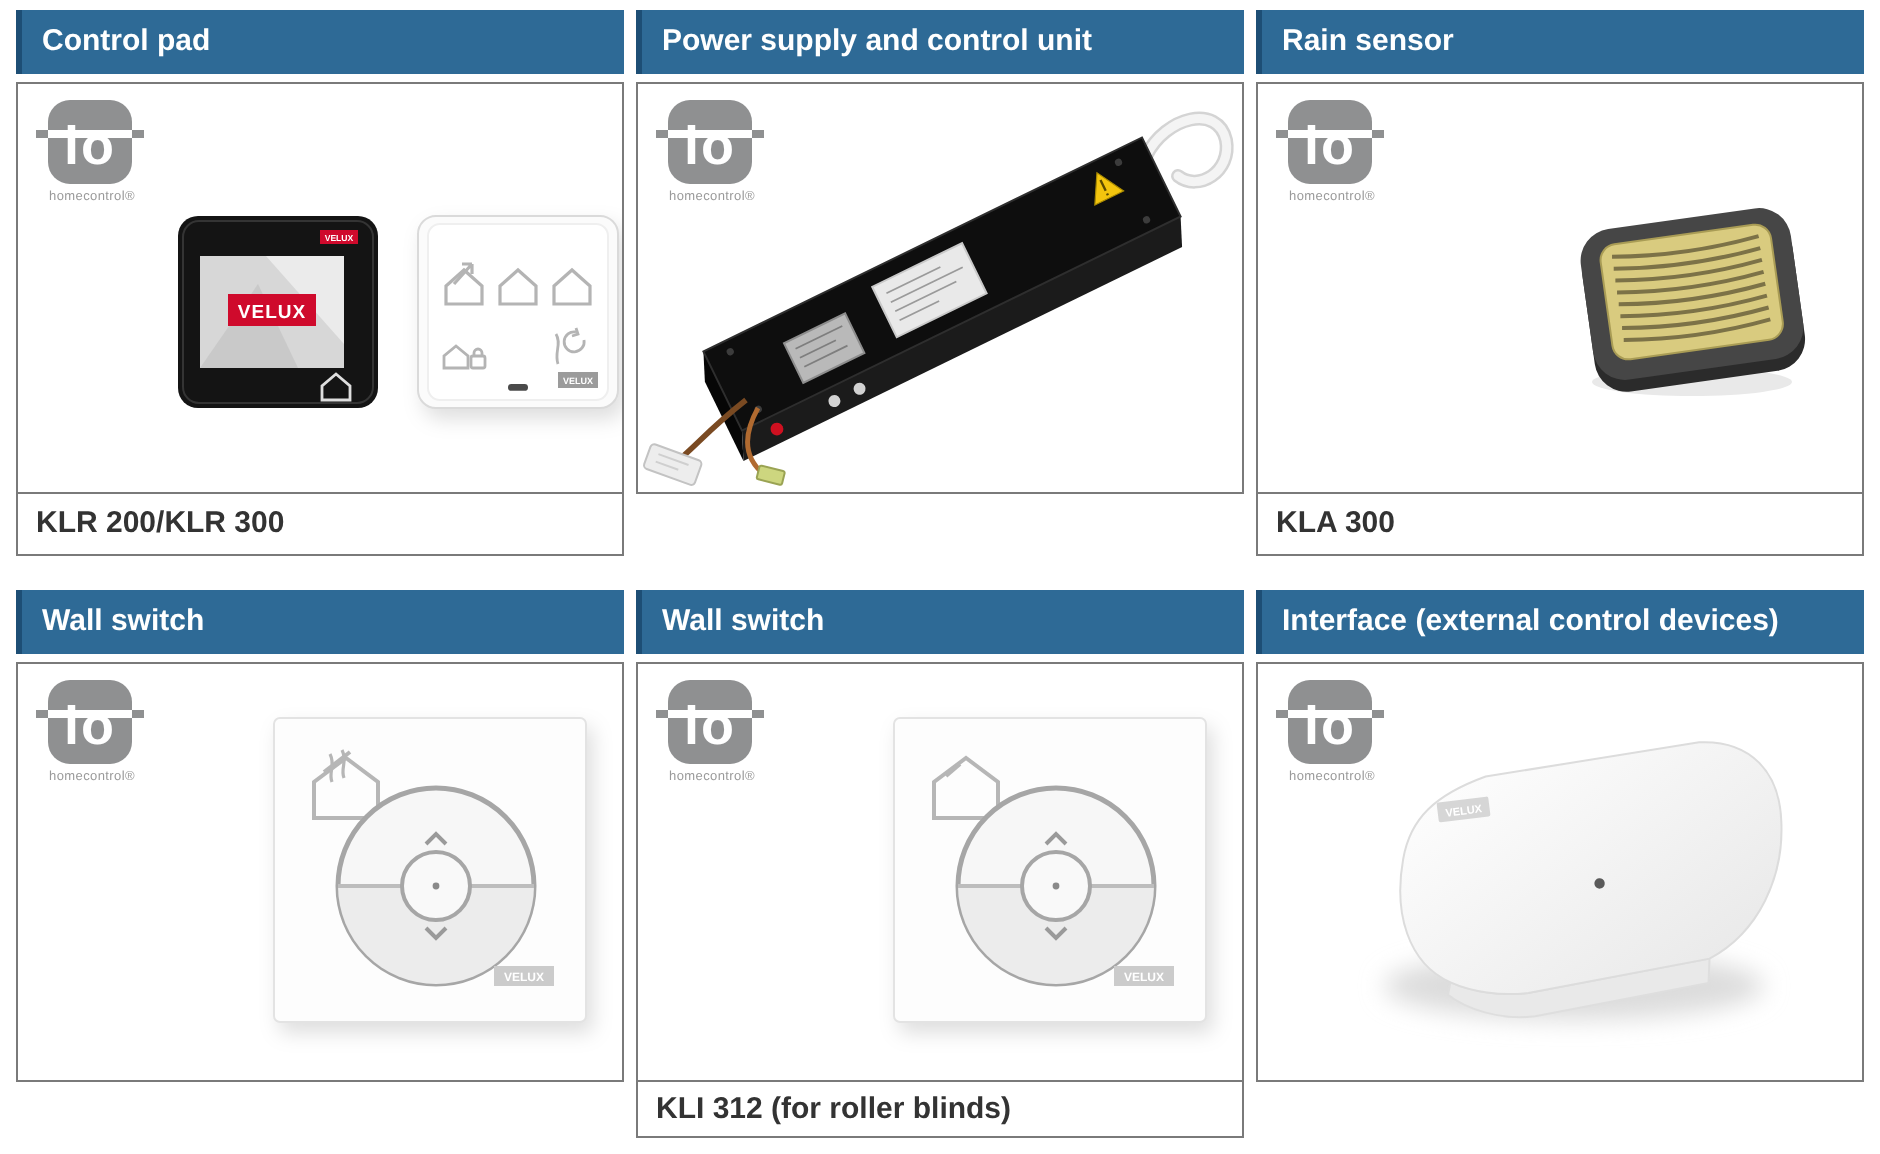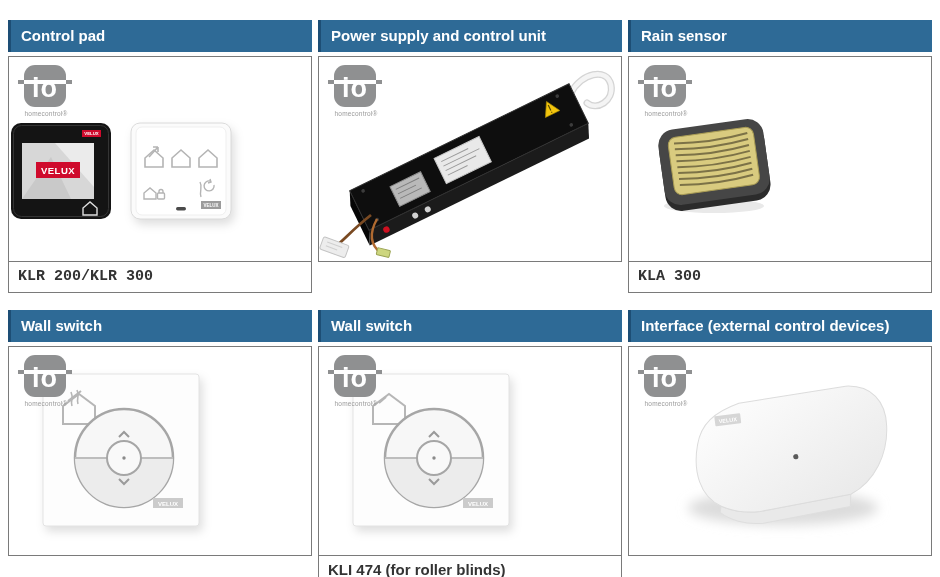--- a/index.html
+++ b/index.html
@@ -1,31 +1,31 @@
 <!DOCTYPE html>
 <html><head>
 <meta charset="utf-8">
 <style>
   html,body{margin:0;padding:0;background:#fff;}
   body{width:940px;height:577px;font-family:"Liberation Sans",sans-serif;overflow:hidden;}
-  .page{width:940px;height:577px;box-sizing:border-box;padding:20px 8px 0 8px;}
+  .page{width:940px;height:577px;box-sizing:border-box;padding:5px 8px 0 8px;}
   .row{display:flex;gap:6px;}
   .row + .row{margin-top:17px;}
   .cell{width:304px;box-sizing:border-box;}
   .cell-header{height:32px;background:#2e6a96;border-left:3px solid #1d4e75;color:#fff;
                font-weight:bold;font-size:15px;line-height:32px;padding-left:10px;box-sizing:border-box;
                white-space:nowrap;overflow:hidden;}
   .cell-box{margin-top:4px;border:1.5px solid #7a7a7a;background:#fff;}
-  .cell-body{position:relative;display:flex;align-items:center;justify-content:flex-start;
+  .cell-body{position:relative;display:flex;align-items:center;justify-content:flex-end;
              overflow:hidden;background:#fff;}
   .row-1 .cell-body{height:204px;}
   .row-2 .cell-body{height:208px;}
   .cell-label{border-top:1.5px solid #7a7a7a;font-weight:bold;font-size:15px;color:#333;
               padding-left:9px;white-space:nowrap;overflow:hidden;}
-  .row-1 .cell-label{height:30px;line-height:30px;font-family:Liberation Mono, monospace;}
+  .row-1 .cell-label{height:30px;line-height:30px;}
   .row-2 .cell-label{height:27px;line-height:27px;}
 
   
   .io-logo{position:absolute;top:8px;left:8px;width:58px;z-index:2;}
   .io-badge{position:relative;width:42px;height:42px;background:#8f9091;border-radius:11px;margin-left:7px;}
   .io-nub{position:absolute;top:15px;height:4px;width:6px;background:#8f9091;}
   .io-nub.left{left:-6px;} .io-nub.right{right:-6px;}
   .io-line{position:absolute;top:15px;left:0;right:0;height:4px;background:#fff;}
   .io-text{position:absolute;left:0;right:0;top:0;height:42px;color:#fff;font-weight:bold;
            font-size:27px;line-height:46px;text-align:center;letter-spacing:1px;}
@@ -265,21 +265,21 @@
               <path d="M48,90 H146" stroke="#bdbdbd" stroke-width="2"></path>
               <path d="M92,69 L97,64 L102,69" fill="none" stroke="#9a9a9a" stroke-width="2"></path>
               <path d="M92,111 L97,116 L102,111" fill="none" stroke="#9a9a9a" stroke-width="2"></path>
               <circle cx="97" cy="90" r="17" fill="#f9f9f9" stroke="#a6a6a6" stroke-width="2"></circle>
               <circle cx="97" cy="90" r="1.7" fill="#8a8a8a"></circle>
             </g>
             <rect x="126" y="130" width="30" height="10" fill="#cbcbcb"></rect>
             <text x="141" y="137.5" font-size="6" font-weight="bold" fill="#fff" text-anchor="middle">VELUX</text>
           </svg>
         </div>
-        <div class="cell-label">KLI 474 (for roller blinds)</div>
+        <div class="cell-label">KLI 312 (for roller blinds)</div>
       </div>
     </div>
 
     <div class="cell">
       <div class="cell-header">
         <span>Interface (external control devices)</span>
       </div>
       <div class="cell-box">
         <div class="cell-body">
           <div class="io-logo">

